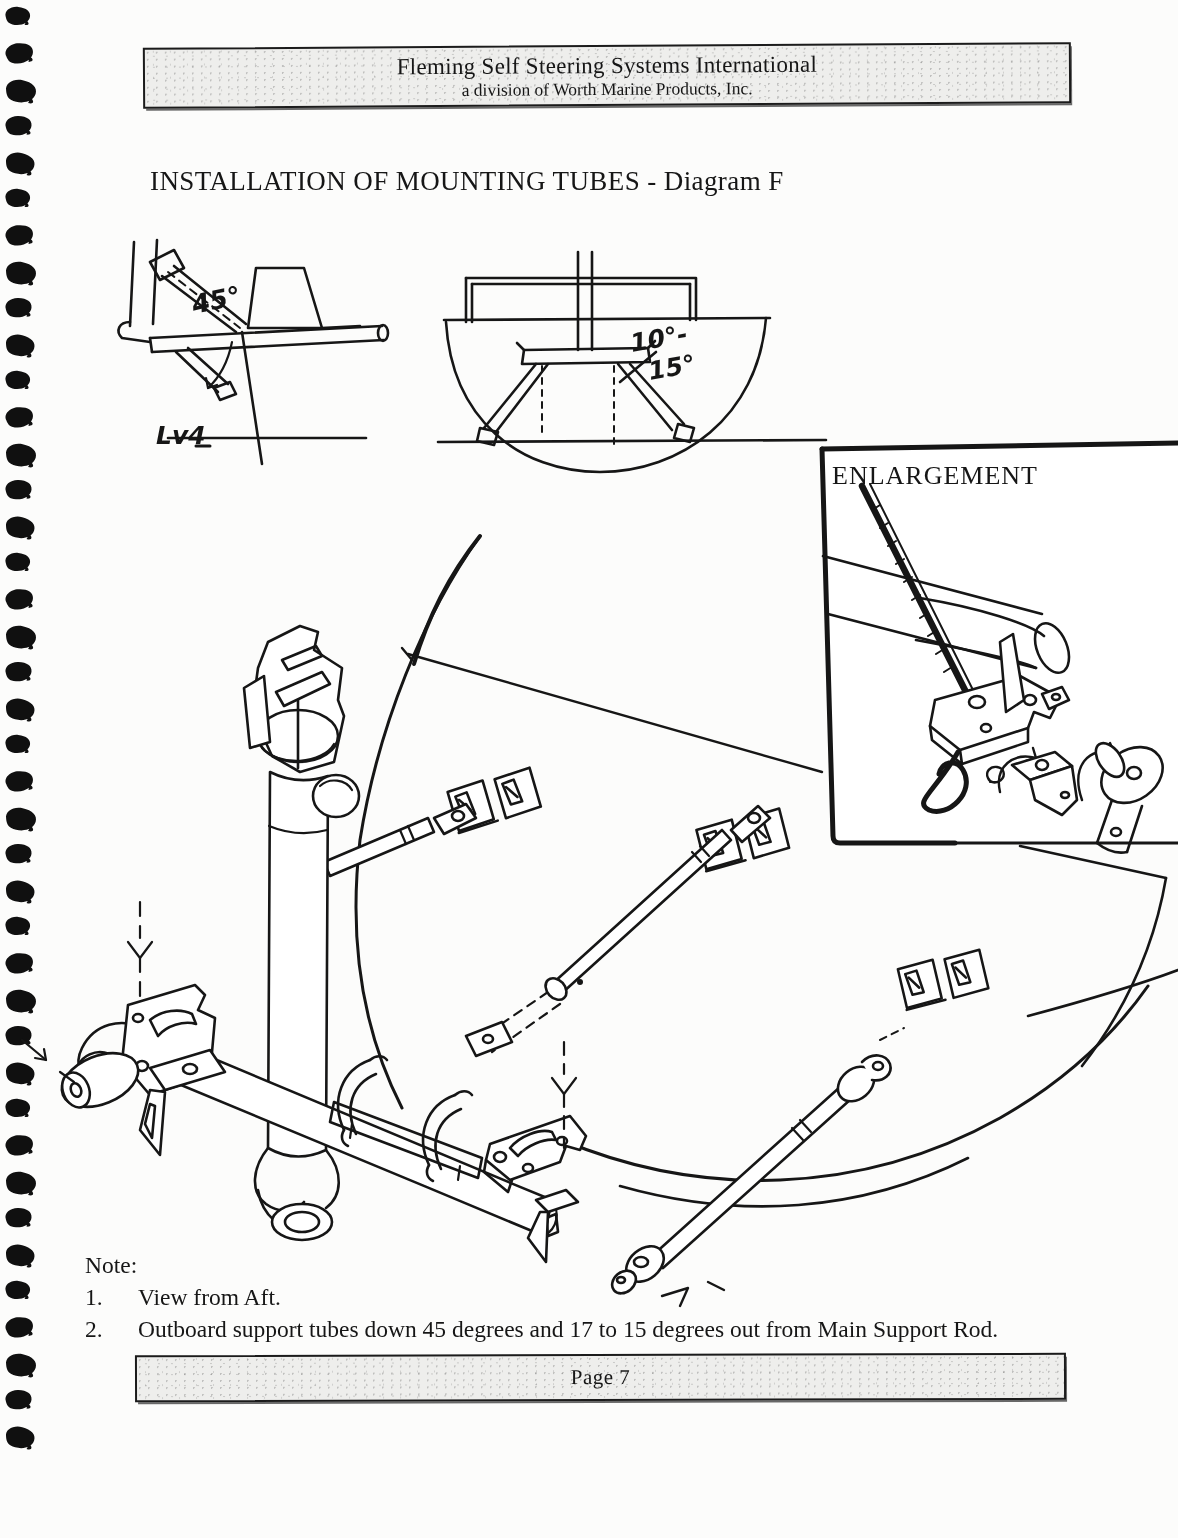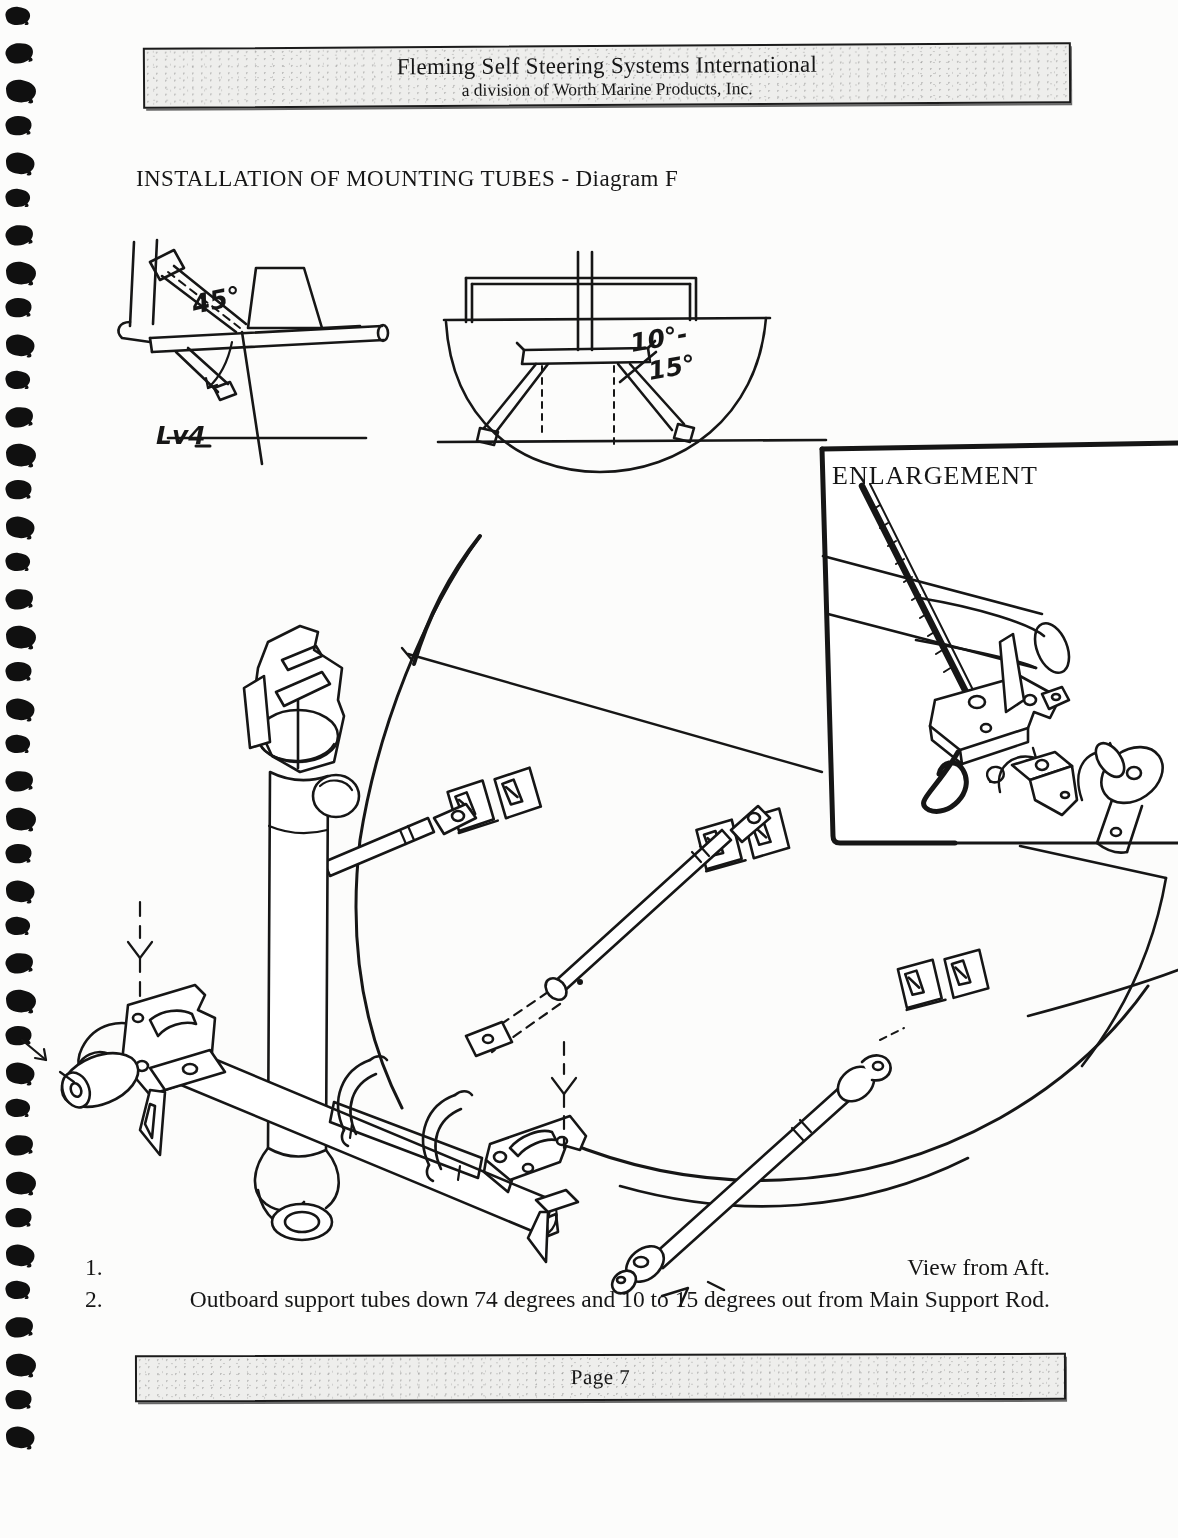--- a/index.html
+++ b/index.html
@@ -23,27 +23,27 @@
     box-sizing:border-box;
   }
   .header-box{
     left:143px;top:45px;width:928px;height:61px;
     transform:rotate(-.35deg);
     display:flex;flex-direction:column;align-items:center;justify-content:center;
   }
   .header-line1{font-size:23px;line-height:26px;letter-spacing:.3px;}
   .header-line2{font-size:17.5px;line-height:20px;}
   .page-title{
-    left:136px;top:166px;width:900px;
-    font-size:23px;letter-spacing:.4px;white-space:nowrap;
+    left:150px;top:166px;width:900px;
+    font-size:27px;letter-spacing:.4px;white-space:nowrap;
   }
   .notes{left:85px;top:1250px;width:965px;font-size:23.5px;line-height:30px;}
   .note-item{display:flex;margin-top:2px;}
   .note-num{width:53px;flex:0 0 53px;}
-  .note-text{flex:1;text-align:right;}
+  .note-text{flex:1;}
   .footer-bar{
     left:135px;top:1354px;width:931px;height:47px;
     transform:rotate(-.15deg);
     display:flex;align-items:center;justify-content:center;
     font-size:21px;letter-spacing:.5px;
   }
   svg text{font-family:"Liberation Serif", serif;fill:#161616;stroke:none;}
   svg .hand{font-family:"DejaVu Sans", sans-serif;font-style:italic;font-weight:600;}
   svg .capslabel{font-size:26px;letter-spacing:1px;}
 </style>
@@ -369,25 +369,26 @@
 </svg>
 
 <div class="abs scanbox header-box">
   <div class="header-line1">Fleming Self Steering Systems International</div>
   <div class="header-line2">a division of Worth Marine Products, Inc.</div>
 </div>
 
 <div class="abs page-title">INSTALLATION OF MOUNTING TUBES - Diagram F</div>
 
 <div class="abs notes">
+  <div>Note:</div>
   <div class="note-item">
     <span class="note-num">1.</span>
     <span class="note-text">View from Aft.</span>
   </div>
   <div class="note-item">
     <span class="note-num">2.</span>
-    <span class="note-text">Outboard support tubes down 74 degrees and 10 to 15 degrees out from Main Support Rod.</span>
+    <span class="note-text">Outboard support tubes down 45 degrees and 17 to 15 degrees out from Main Support Rod.</span>
   </div>
 </div>
 
 <div class="abs scanbox footer-bar">
   <span>Page  7</span>
 </div>
 
 </body></html>

